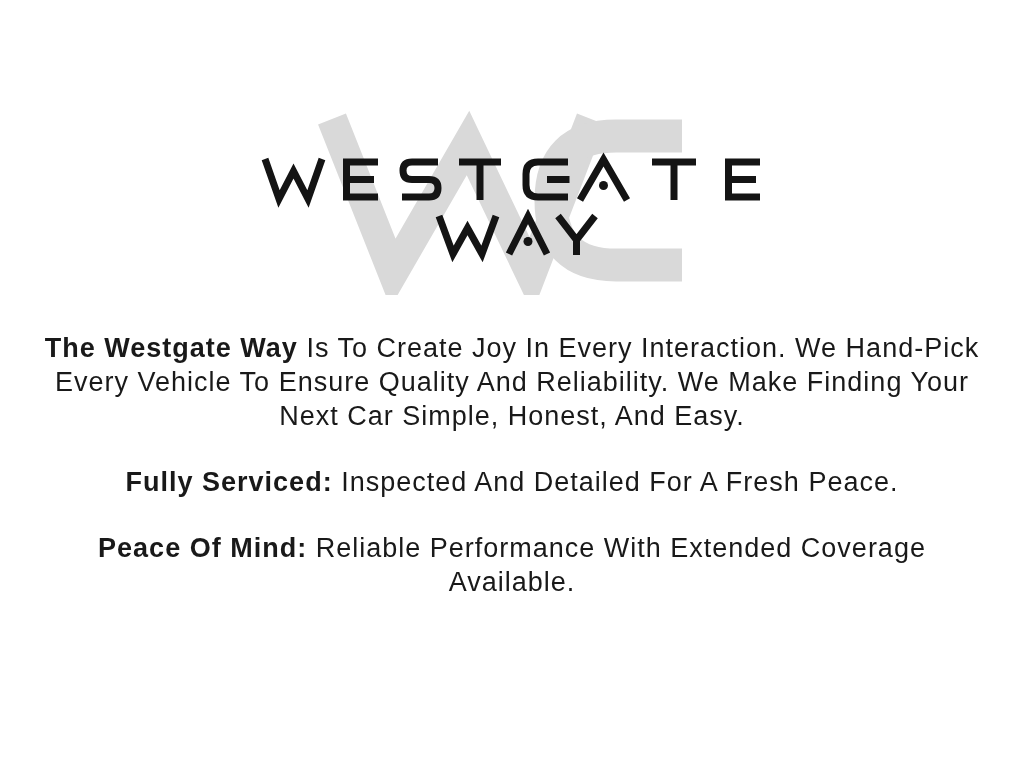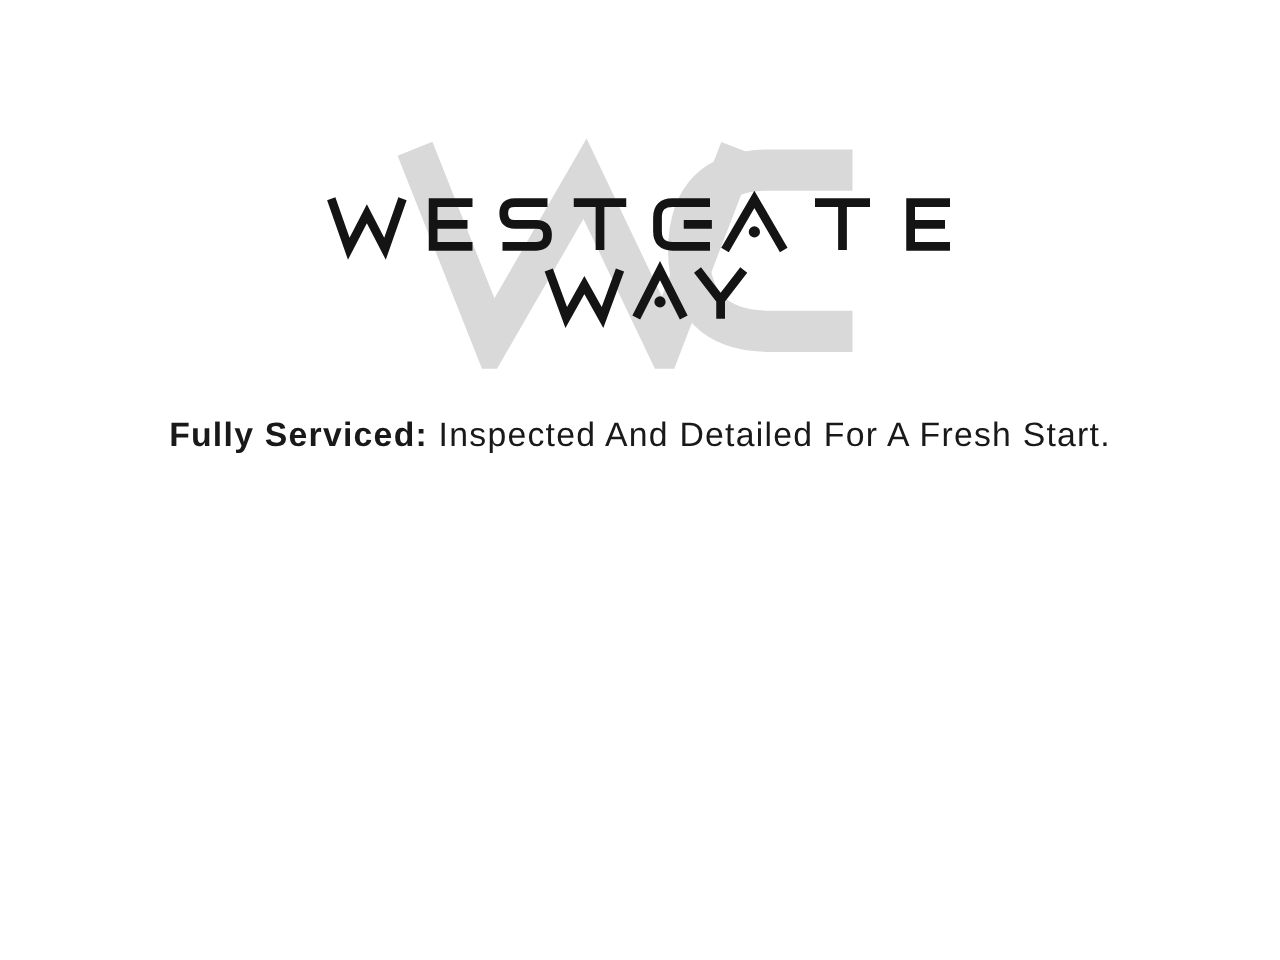--- a/index.html
+++ b/index.html
@@ -89,19 +89,21 @@
       <g>
         <polyline class="mark-stroke" points="189,111 203,149 217.5,123 232,149 246,111"></polyline>
         <path class="mark-stroke" d="M259,149 L278,111.5 L297,149"></path>
         <circle class="mark-dot" cx="278" cy="136.5" r="4.5"></circle>
         <path class="mark-stroke" d="M308,111 L326.5,135 L345,111 M326.5,135 V150"></path>
       </g>
     </svg>
   </div>
 
   <div class="copy" id="paragraphs">
+  <p class="para"><b class="lead">The Westgate Way</b><span class="rest"> Is To Create Joy In Every Interaction. We Hand-Pick Every Vehicle To Ensure Quality And Reliability. We Make Finding Your Next Car Simple, Honest, And Easy.</span></p>
 
-  <p class="para"><b class="lead">Fully Serviced:</b><span class="rest"> Inspected And Detailed For A Fresh Start.</span></p>
+  <p class="para"><b class="lead">Fully Serviced:</b><span class="rest"> Inspected And Detailed For A Fresh Peace.</span></p>
 
 
+  <p class="para"><b class="lead">Peace Of Mind:</b><span class="rest"> Reliable Performance With Extended Coverage Available.</span></p>
 </div>
 
 </div>
 
 </body></html>

